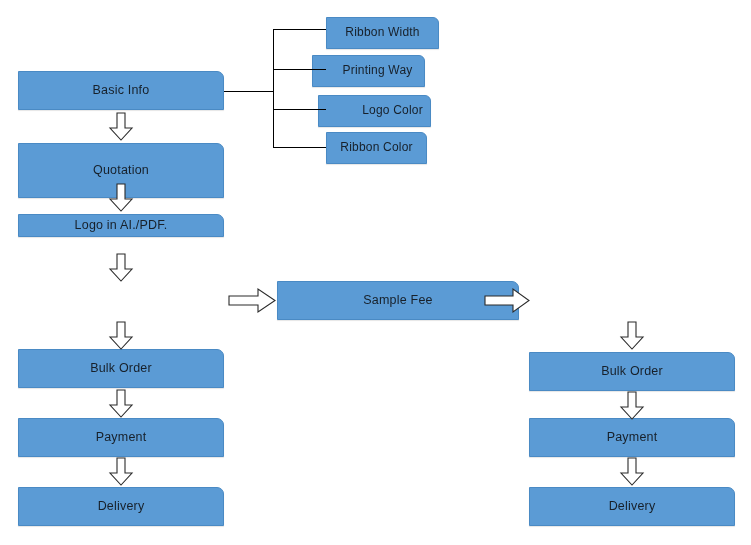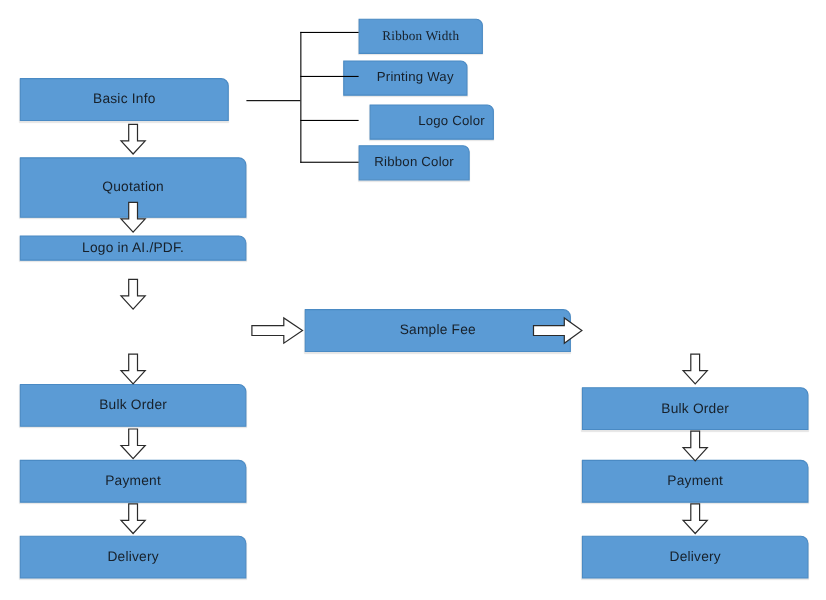--- a/index.html
+++ b/index.html
@@ -63,21 +63,21 @@
     stroke: #2B2B2B;
     stroke-width: 1.1;
     stroke-linejoin: miter;
   }
 </style>
 </head>
 <body>
 
 <div id="diagram">
 
-  <div class="node" style="left:18px; top:71px; width:190px; height:39px;">
+  <div class="node" style="left:18px; top:71px; width:206px; height:39px;">
     <span>Basic Info</span>
   </div>
 
   <div class="node" style="left:18px; top:143px; width:206px; height:55px;">
     <span>Quotation</span>
   </div>
 
   <div class="node" style="left:18px; top:214px; width:206px; height:23px;">
     <span>Logo in AI./PDF.</span>
   </div>
@@ -88,29 +88,29 @@
   </div>
 
   <div class="node" style="left:18px; top:418px; width:206px; height:39px;">
     <span>Payment</span>
   </div>
 
   <div class="node" style="left:18px; top:487px; width:206px; height:39px;">
     <span>Delivery</span>
   </div>
 
-  <div class="node small" style="left:326px; top:17px; width:113px; height:32px;font-family:Liberation Serif, serif;">
+  <div class="node small" style="left:326px; top:17px; width:113px; height:32px;">
     <span>Ribbon Width</span>
   </div>
 
   <div class="node small" style="left:312px; top:55px; width:113px; height:32px;padding-left:18px;">
     <span>Printing Way</span>
   </div>
 
-  <div class="node small" style="left:336px; top:95px; width:113px; height:32px;padding-left:36px;">
+  <div class="node small" style="left:318px; top:95px; width:113px; height:32px;padding-left:36px;">
     <span>Logo Color</span>
   </div>
 
   <div class="node small" style="left:326px; top:132px; width:101px; height:32px;">
     <span>Ribbon Color</span>
   </div>
 
   <div class="node" style="left:277px; top:281px; width:242px; height:39px;">
     <span>Sample Fee</span>
   </div>

